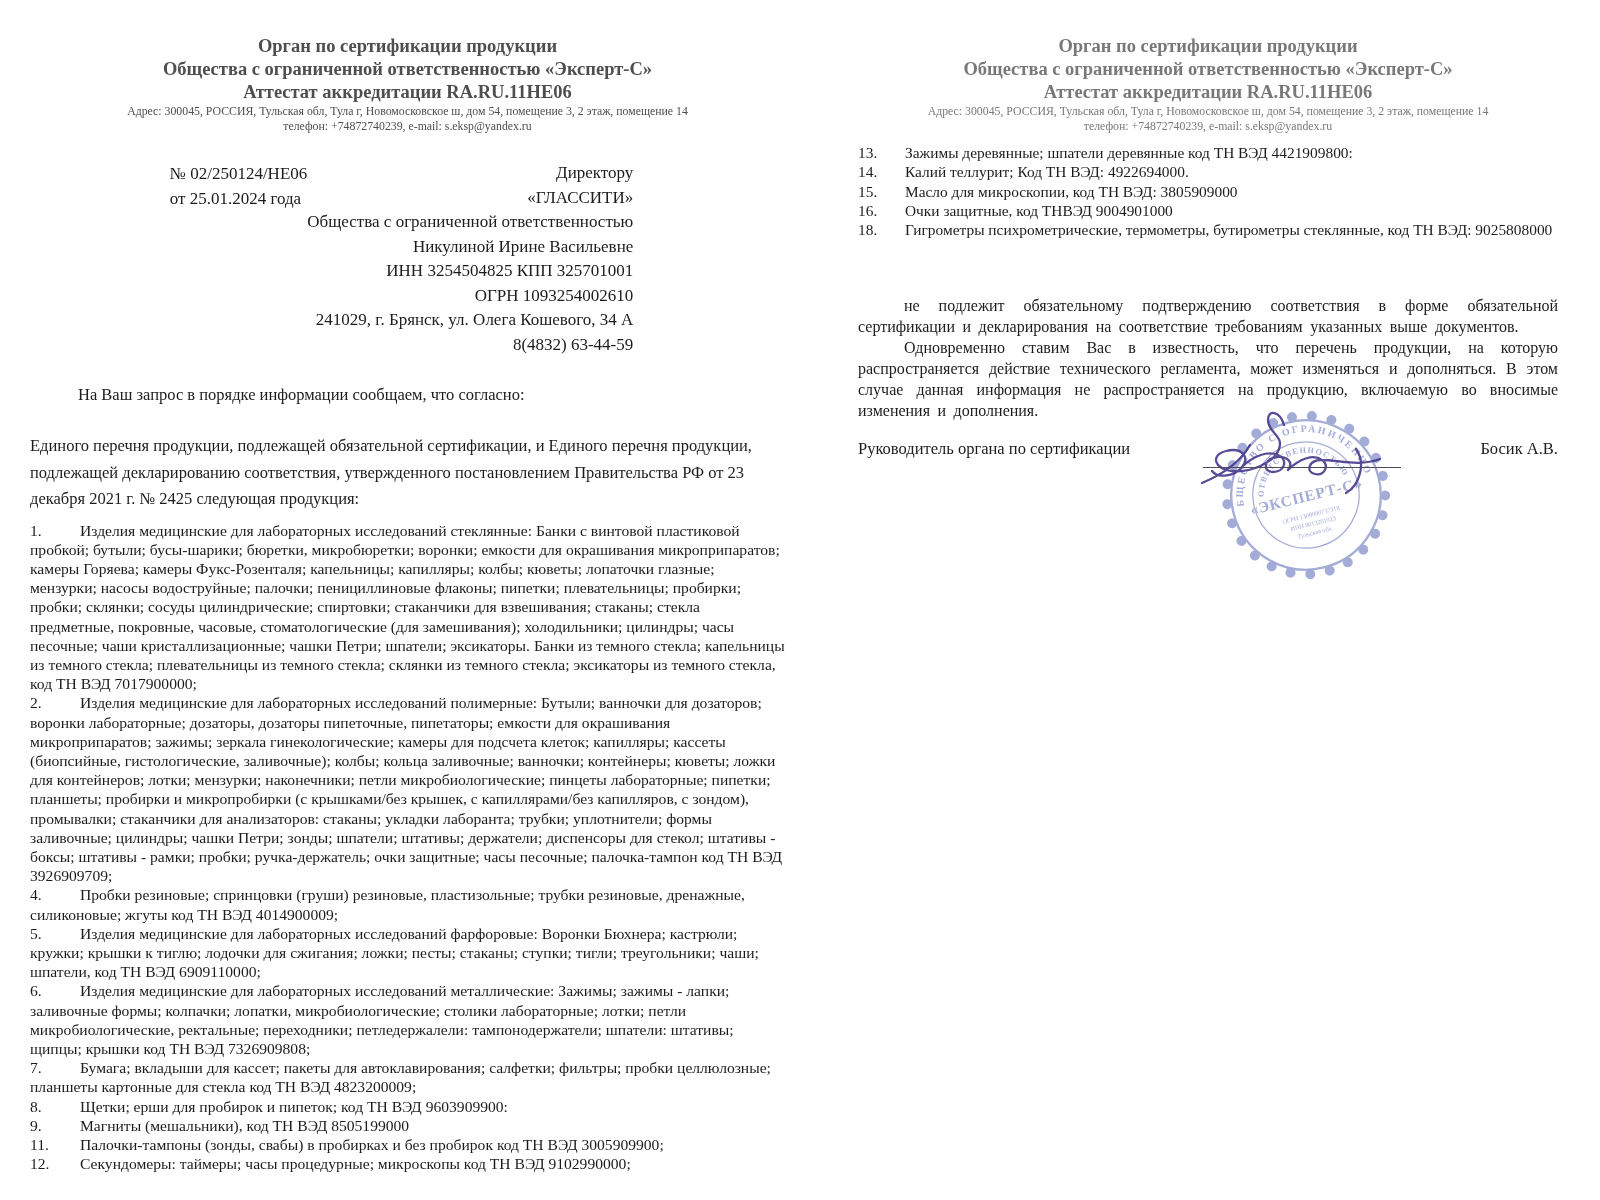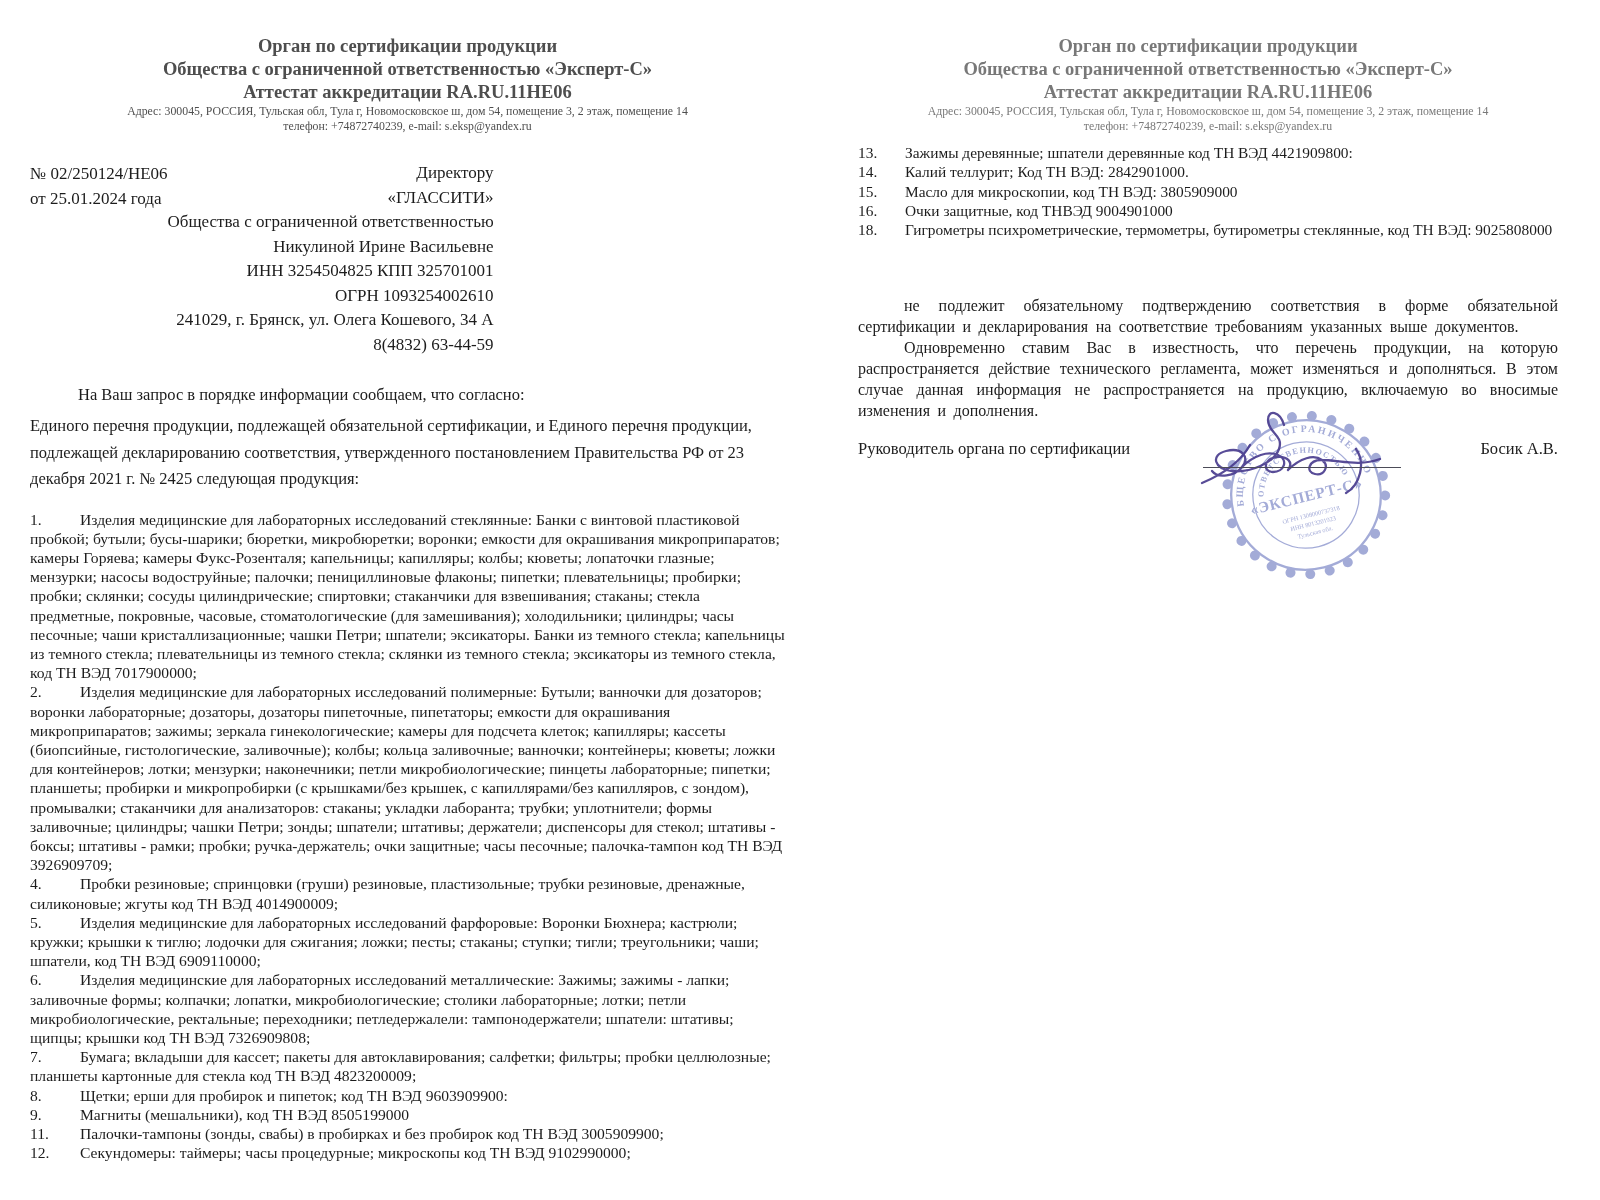--- a/index.html
+++ b/index.html
@@ -17,28 +17,28 @@
   #pageR{left:858px;width:700px}
 
   
   .org{text-align:center}
   #pageL .org{color:#4e4e4e}
   #pageR .org{color:#787878}
   .org .t{font-size:18.5px;line-height:23px;font-weight:bold}
   .org .a{font-size:11.8px;line-height:15px}
 
   
-  .refrow{position:absolute;top:126px;left:0;right:12px;display:flex;justify-content:flex-start}
+  .refrow{position:absolute;top:126px;left:0;right:12px;display:flex;justify-content:center}
   .ref{font-size:17px;line-height:25px;white-space:nowrap}
   .recipient{font-size:17px;line-height:24.5px;text-align:right}
 
   
   .bodyL{position:absolute;top:350px;left:0;width:100%}
-  .intro{font-size:16.5px;text-indent:48px;margin-bottom:8px}
-  .lead{font-size:16.5px;line-height:26.5px;margin-bottom:17px}
+  .intro{font-size:16.5px;text-indent:48px;margin-bottom:28px}
+  .lead{font-size:16.5px;line-height:26.5px;margin-bottom:8px}
   .item{font-size:15.6px;line-height:19.2px}
   .inum{display:inline-block;width:50px}
 
   
   .itemsR{position:absolute;top:108px;left:0;width:100%}
   .itemR{font-size:15.4px;line-height:19.3px;white-space:nowrap}
   .inumR{display:inline-block;width:47px}
   .parasR{position:absolute;top:260px;left:0;width:100%;
           font-size:16px;line-height:21px;text-align:justify;word-spacing:3.5px}
   .parasR p{text-indent:46px}
@@ -112,21 +112,21 @@
   <div class="org">
     <div class="t">Орган по сертификации продукции</div>
     <div class="t">Общества с ограниченной ответственностью «Эксперт-С»</div>
     <div class="t">Аттестат аккредитации RA.RU.11НЕ06</div>
     <div class="a">Адрес: 300045, РОССИЯ, Тульская обл, Тула г, Новомосковское ш, дом 54, помещение 3, 2 этаж, помещение 14</div>
     <div class="a">телефон: +74872740239, e-mail: s.eksp@yandex.ru</div>
   </div>
 
   <div class="itemsR">
     <p class="itemR"><span class="inumR">13.</span><span>Зажимы деревянные; шпатели деревянные код ТН ВЭД 4421909800:</span></p>
-    <p class="itemR"><span class="inumR">14.</span><span>Калий теллурит; Код ТН ВЭД: 2842901000.</span></p>
+    <p class="itemR"><span class="inumR">14.</span><span>Калий теллурит; Код ТН ВЭД: 4922694000.</span></p>
     <p class="itemR"><span class="inumR">15.</span><span>Масло для микроскопии, код ТН ВЭД: 3805909000</span></p>
     <p class="itemR"><span class="inumR">16.</span><span>Очки защитные, код ТНВЭД 9004901000</span></p>
     <p class="itemR"><span class="inumR">18.</span><span>Гигрометры психрометрические, термометры, бутирометры стеклянные, код ТН ВЭД: 9025808000</span></p>
   </div>
 
   <div class="parasR">
     <p>не подлежит обязательному подтверждению соответствия в форме обязательной сертификации и декларирования на соответствие требованиям указанных выше документов.</p>
     <p>Одновременно ставим Вас в известность, что перечень продукции, на которую распространяется действие технического регламента, может изменяться и дополняться. В этом случае данная информация не распространяется на продукцию, включаемую во вносимые изменения и дополнения.</p>
   </div>
 

